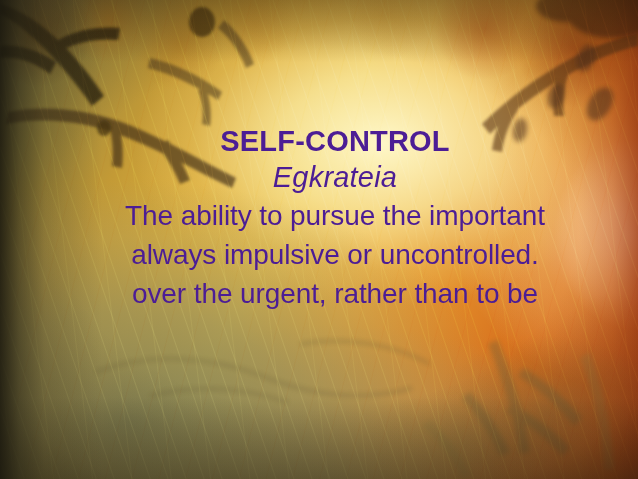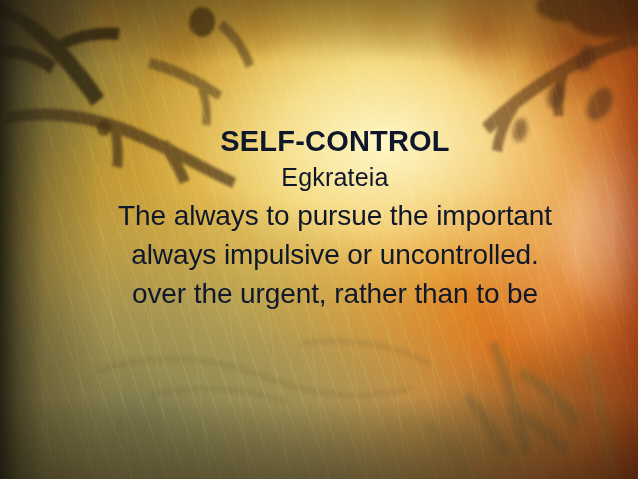--- a/index.html
+++ b/index.html
@@ -144,32 +144,33 @@
   #bg-branches { opacity: 0.92; }
   #bg-branches svg { display: block; width: 638px; height: 479px; }
 
   
   #text-block {
     position: absolute;
     left: 16px;
     right: 0;
     top: 124px;
     text-align: center;
-    color: #0f172a;
+    color: #4c1d95;
     z-index: 5;
     margin-left: 16px;
   }
   .t-title {
     font-size: 29px;
     font-weight: bold;
     line-height: 34px;
     letter-spacing: 0.2px;
   }
   .t-greek {
-    font-size: 25px;
+    font-size: 29px;
+    font-style: italic;
     line-height: 38px;
     letter-spacing: 0.2px;
   }
   .t-body {
     font-size: 28px;
     line-height: 39px;
     letter-spacing: -0.1px;
   }
 </style>
 </head>
@@ -266,18 +267,18 @@
       </g>
     </svg>
   </div>
 
   <div class="layer" id="bg-scratch"></div>
   <div class="layer" id="bg-vignette"></div>
 
   <div id="text-block">
     <div class="t-title">SELF-CONTROL</div>
     <div class="t-greek">Egkrateia</div>
-    <div class="t-body">The always to pursue the important</div>
+    <div class="t-body">The ability to pursue the important</div>
     <div class="t-body">always impulsive or uncontrolled.</div>
     <div class="t-body">over the urgent, rather than to be</div>
   </div>
 
 </div>
 
 </body></html>

